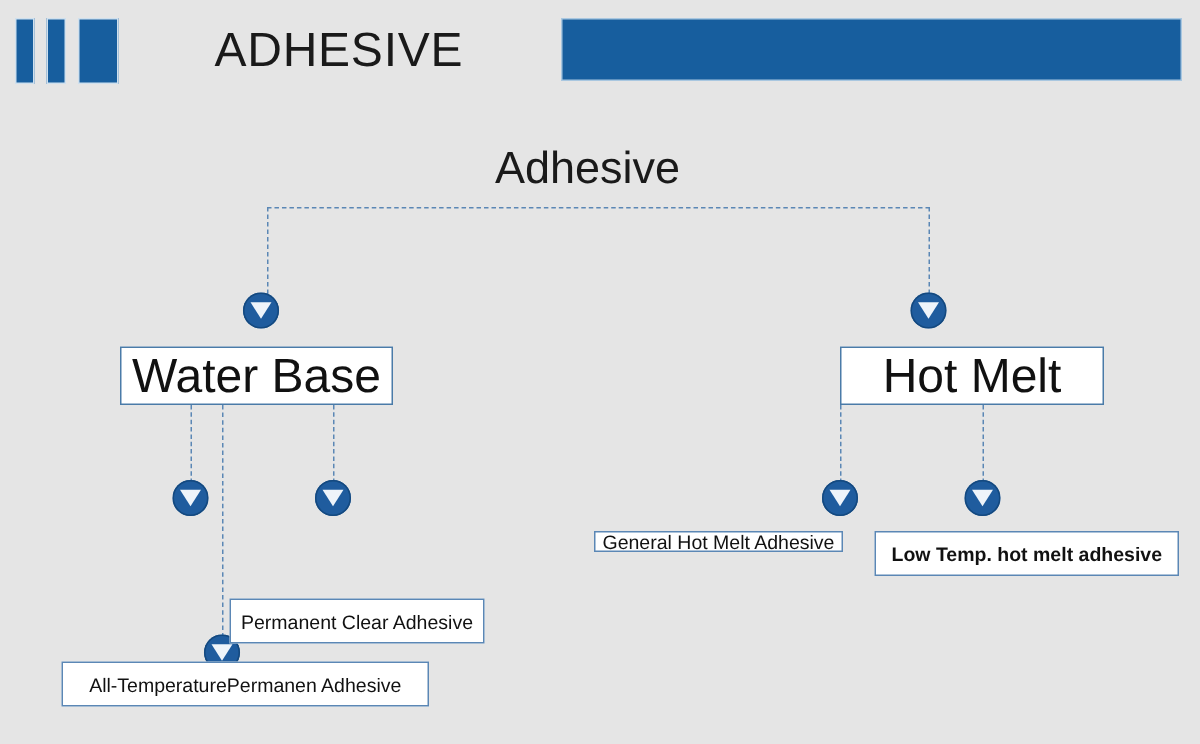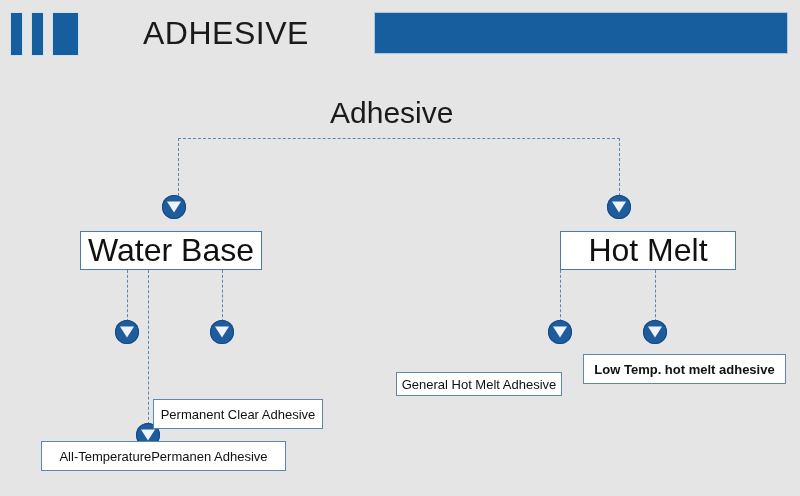--- a/index.html
+++ b/index.html
@@ -166,21 +166,21 @@
   <div class="vline" style="left:655px; top:270px; height:52px;"></div>
 
   <div class="arrow" style="left:548px; top:320px;"></div>
   <div class="arrow" style="left:643px; top:320px;"></div>
 
 
   <div class="node leaf" style="left:153px; top:354px; width:170px; height:30px;margin-top:45px;">
     <span>Permanent Clear Adhesive</span>
   </div>
 
-  <div class="node leaf" style="left:396px; top:372px; width:166px; height:24px;">
+  <div class="node leaf" style="left:396px; top:354px; width:166px; height:14px;">
     <span>General Hot Melt Adhesive</span>
   </div>
 
   <div class="node leaf" style="left:583px; top:354px; width:203px; height:30px;font-weight:bold;">
     <span>Low Temp. hot melt adhesive</span>
   </div>
 
   <div class="node leaf" style="left:41px; top:441px; width:245px; height:30px;">
     <span>All-TemperaturePermanen Adhesive</span>
   </div>

